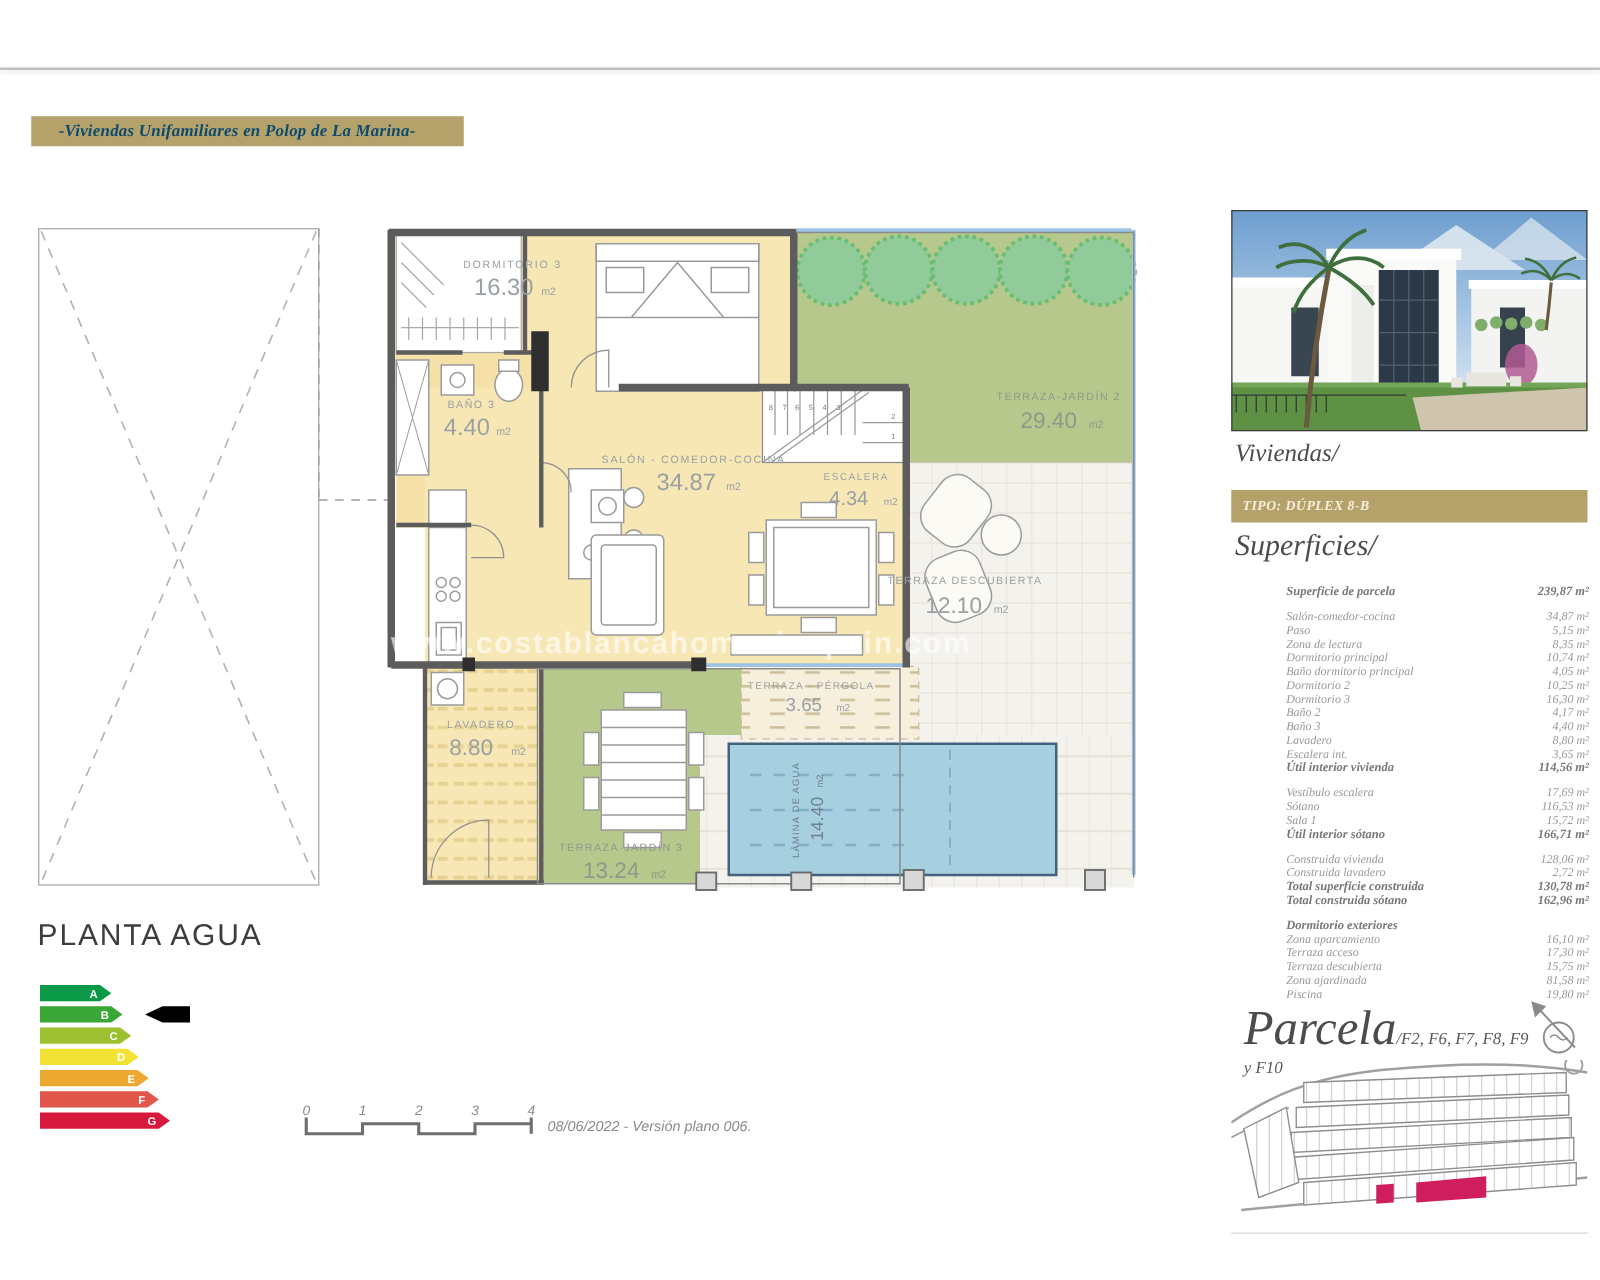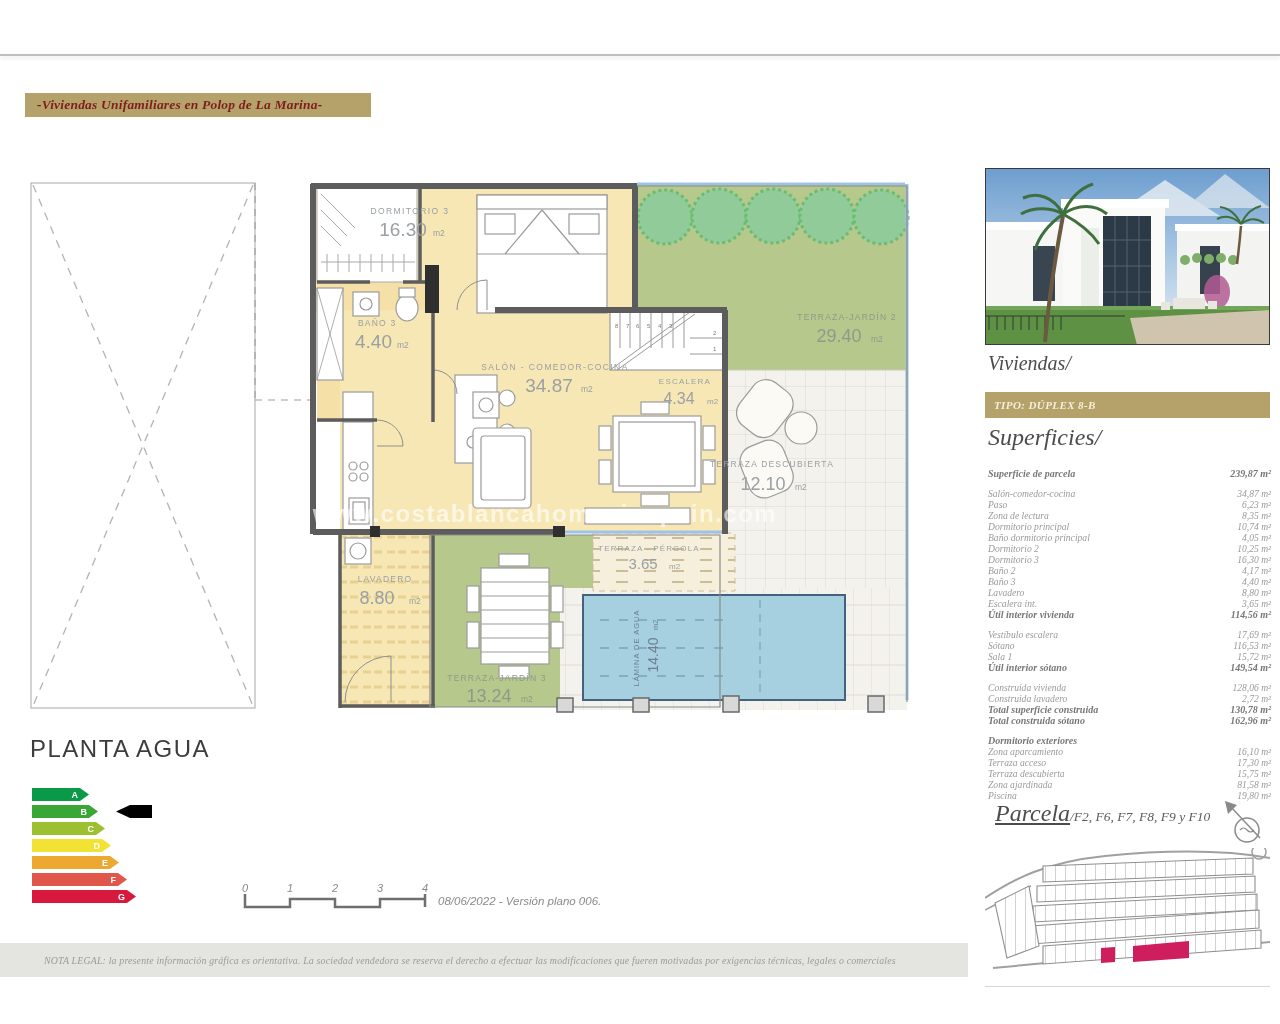--- a/index.html
+++ b/index.html
@@ -4,44 +4,44 @@
 <style>
   html,body{margin:0;padding:0;background:#ffffff;}
   #page{position:relative;width:1280px;height:1024px;background:#ffffff;overflow:hidden;
         font-family:"Liberation Serif", serif;}
   .abs{position:absolute;}
   
   #top-line{left:0;top:54px;width:1280px;height:2px;background:#bfbfbf;
             box-shadow:0 2px 4px rgba(0,0,0,0.12);}
   
   #banner{left:25px;top:93px;width:346px;height:24px;background:#b5a26b;
-          color:#7f1d1d;font-style:italic;font-weight:bold;font-size:13.5px;
-          line-height:24px;padding-left:12px;box-sizing:border-box;letter-spacing:.2px;}
+          color:#0c4a6e;font-style:italic;font-weight:bold;font-size:13.5px;
+          line-height:24px;padding-left:22px;box-sizing:border-box;letter-spacing:.2px;}
   #subtitle{left:25px;top:120px;width:520px;color:#4f4f4f;font-style:italic;
             font-size:15.5px;letter-spacing:.2px;}
   
   #plan-title{left:30px;top:735px;font-family:"Liberation Sans",sans-serif;
               font-size:24px;letter-spacing:1.5px;color:#3d3d3d;}
   
   #legal-band{left:0;top:943px;width:968px;height:34px;background:#e4e4e1;
               display:flex;align-items:center;}
   #legal-text{margin-left:44px;font-style:italic;font-size:9.8px;color:#9a9a98;letter-spacing:.2px;}
   
   #sb-title{left:988px;top:352px;font-style:italic;font-size:20px;color:#4c4c4c;}
   #sb-badge{left:985px;top:392px;width:285px;height:26px;background:#b5a26b;color:#f6efdb;
             font-style:italic;font-weight:bold;font-size:11px;line-height:26px;
             padding-left:9px;box-sizing:border-box;letter-spacing:.4px;}
   #sb-sup{left:988px;top:424px;font-style:italic;font-size:24px;color:#4c4c4c;}
   #sb-table{left:988px;top:468px;width:283px;}
   .tgroup{margin-bottom:9px;}
   .trow{display:flex;justify-content:space-between;height:11px;line-height:11px;
-        font-style:italic;font-size:9.6px;color:#9a9a99;}
+        font-style:italic;font-size:9.6px;color:#9a9a99;margin-left:41px;}
   .trow.bold{font-weight:bold;color:#787877;font-size:10px;}
   #parcela{left:995px;top:800px;width:230px;color:#4c4c4c;}
-  #parcela .big{font-style:italic;font-size:24px;text-decoration:underline;}
+  #parcela .big{font-style:italic;font-size:39px;}
   #parcela .small{font-style:italic;font-size:13.5px;color:#5a5a5a;}
   #sb-bottom-line{left:985px;top:986px;width:285px;height:1px;background:#d6d6d6;}
   svg{display:block;}
   text{font-family:"Liberation Sans",sans-serif;}
 </style>
 </head>
 <body>
 
 <div id="page">
 
@@ -469,21 +469,21 @@
           <span class="tval">239,87 m²</span>
         </div>
       </div>
       <div class="tgroup">
         <div class="trow">
           <span class="tlabel">Salón-comedor-cocina</span>
           <span class="tval">34,87 m²</span>
         </div>
         <div class="trow">
           <span class="tlabel">Paso</span>
-          <span class="tval">6,23 m²</span>
+          <span class="tval">5,15 m²</span>
         </div>
         <div class="trow">
           <span class="tlabel">Zona de lectura</span>
           <span class="tval">8,35 m²</span>
         </div>
         <div class="trow">
           <span class="tlabel">Dormitorio principal</span>
           <span class="tval">10,74 m²</span>
         </div>
         <div class="trow">
@@ -527,21 +527,21 @@
         <div class="trow">
           <span class="tlabel">Sótano</span>
           <span class="tval">116,53 m²</span>
         </div>
         <div class="trow">
           <span class="tlabel">Sala 1</span>
           <span class="tval">15,72 m²</span>
         </div>
         <div class="trow bold">
           <span class="tlabel">Útil interior sótano</span>
-          <span class="tval">149,54 m²</span>
+          <span class="tval">166,71 m²</span>
         </div>
       </div>
       <div class="tgroup">
         <div class="trow">
           <span class="tlabel">Construida vivienda</span>
           <span class="tval">128,06 m²</span>
         </div>
         <div class="trow">
           <span class="tlabel">Construida lavadero</span>
           <span class="tval">2,72 m²</span>
@@ -614,17 +614,14 @@
       <polygon points="10,55 44,38 54,98 22,110" fill="url(#lots)"></polygon>
     </g>
     <g fill="#ce1e5e">
       <polygon points="116,100 130,99 130,114 116,115"></polygon>
       <polygon points="148,98 204,93 204,110 148,114"></polygon>
     </g>
   </svg>
 
   <div class="abs" id="sb-bottom-line"></div>
 
-  <div class="abs" id="legal-band">
-    <span id="legal-text">NOTA LEGAL: la presente información gráfica es orientativa. La sociedad vendedora se reserva el derecho a efectuar las modificaciones que fueren motivadas por exigencias técnicas, legales o comerciales</span>
-  </div>
 
 </div>
 
 </body></html>

